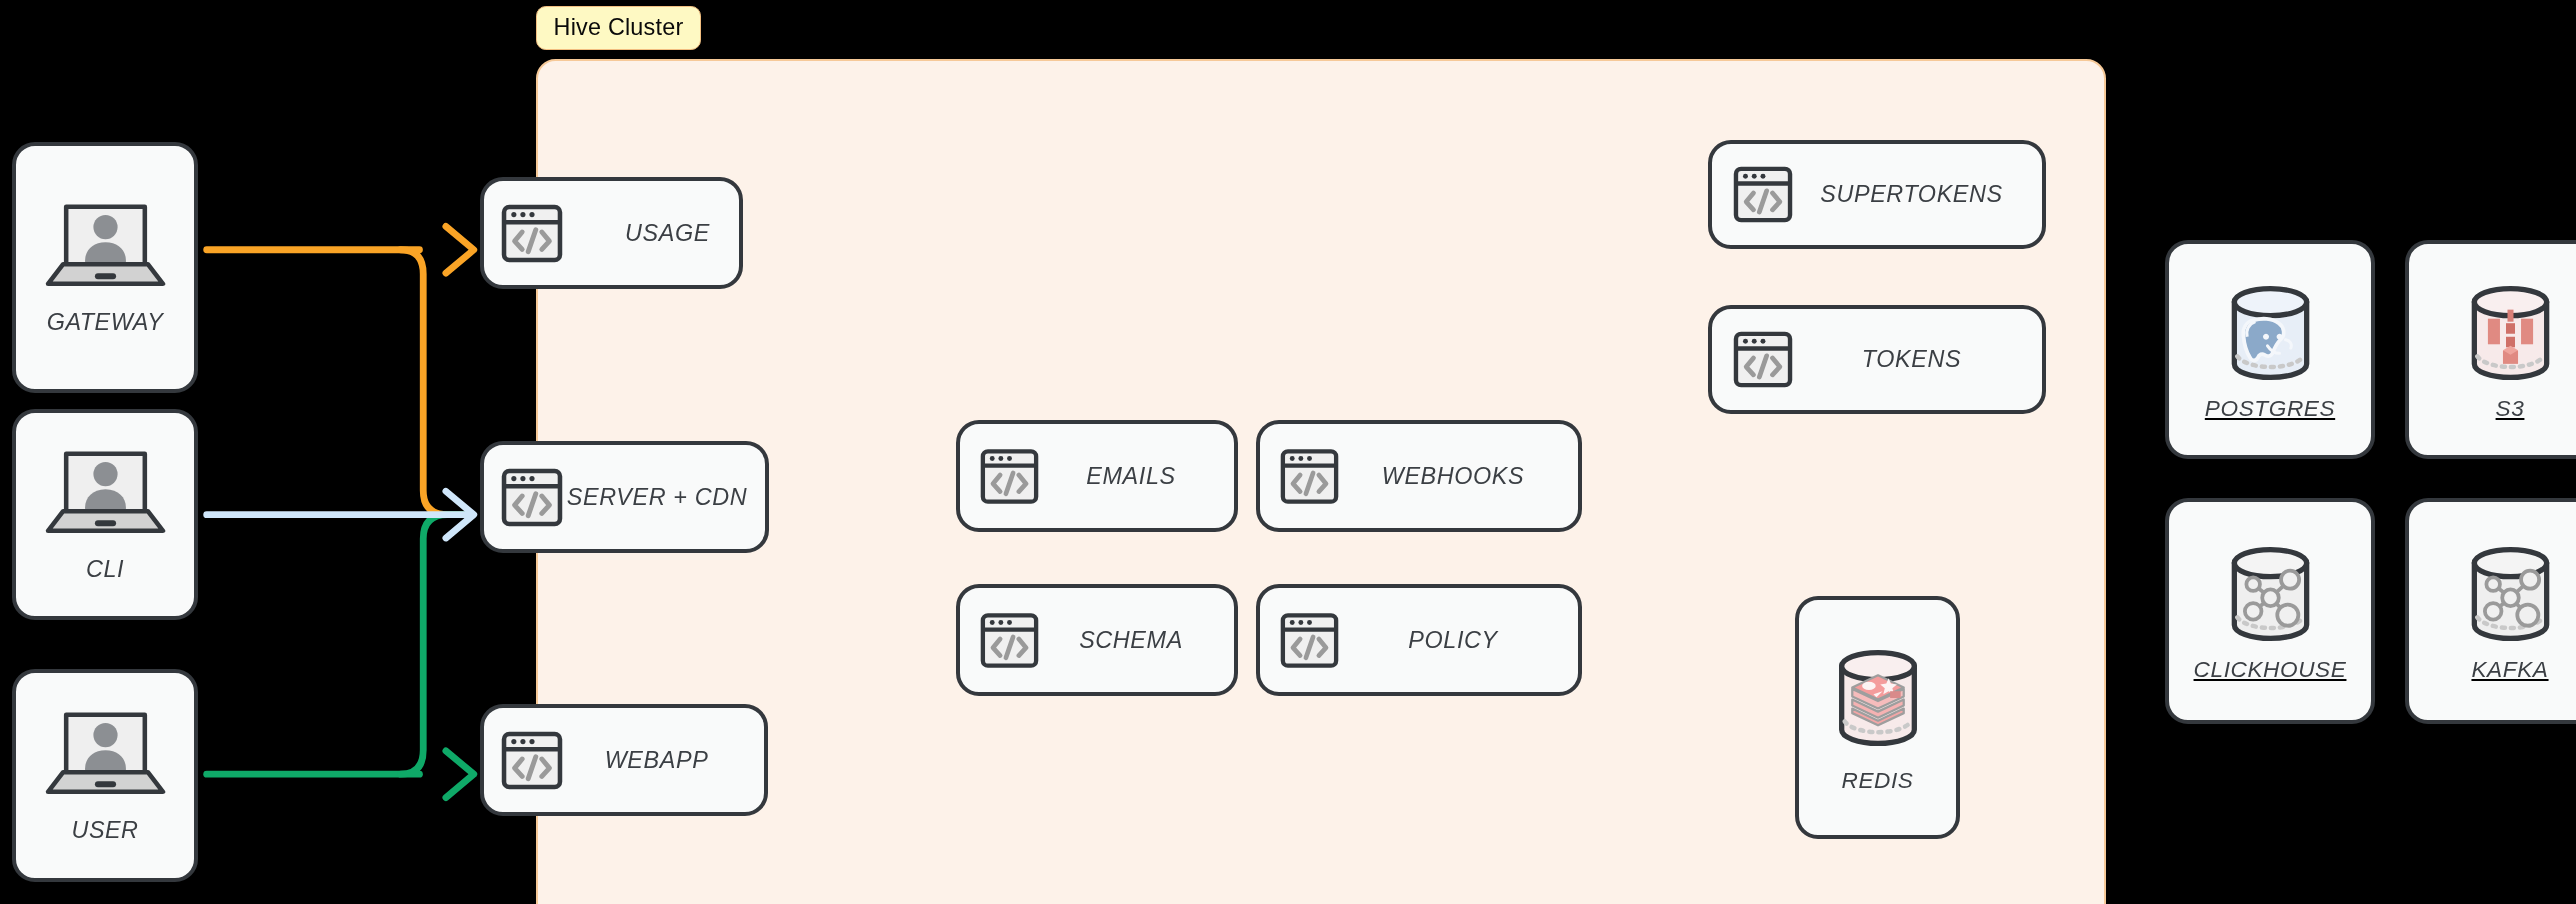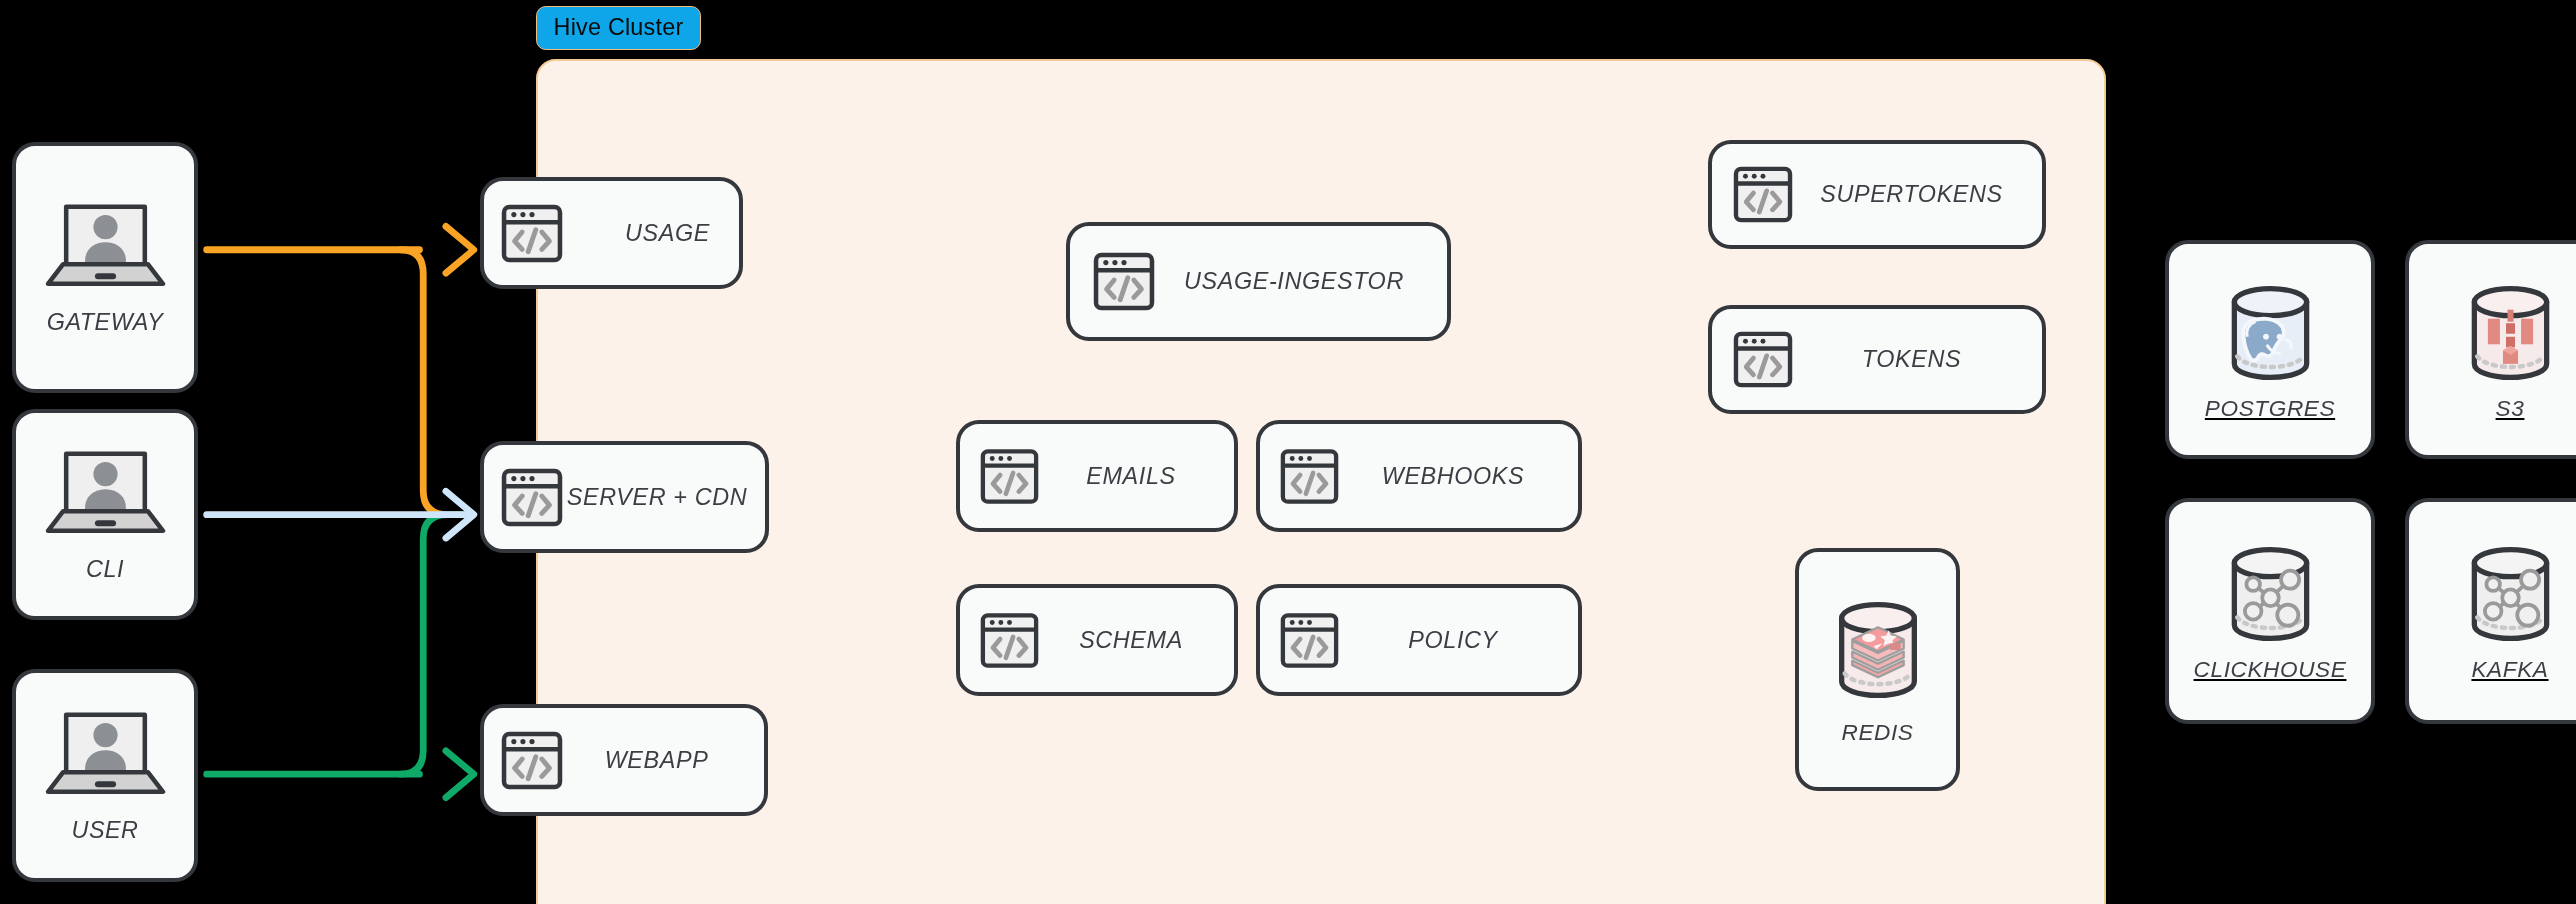--- a/index.html
+++ b/index.html
@@ -15,21 +15,21 @@
   #cluster-panel {
     position: absolute; left: 536px; top: 59px;
     width: 1570px; height: 864px;
     background: #FDF2E9;
     border: 2.3px solid #F6C998;
     border-radius: 19.6px;
   }
   #cluster-tab {
     position: absolute; left: 536px; top: 6px;
     padding: 6.8px 16.6px 8.3px 16.6px;
-    background: #0ea5e9;
+    background: #fef9c3;
     border: 1.5px solid #F2BE80;
     border-radius: 9.8px;
     font-size: 23.4px; color: #0a0a0a; letter-spacing: 0.2px;
     white-space: nowrap;
   }
 
   
   .card {
     position: absolute;
     background: #F9FAFA;
@@ -61,21 +61,21 @@
   .ds-card {
     display: flex; flex-direction: column;
     align-items: center; justify-content: center; gap: 5px; text-decoration: underline;
   }
   .ds-label {
     font-size: 22.6px; font-style: italic; color: #3b3f44;
     letter-spacing: 0.6px; white-space: nowrap;
   }
   .redis-card {
     display: flex; flex-direction: column;
-    align-items: center; justify-content: center; gap: 14px;
+    align-items: center; justify-content: center; gap: 14px; margin-top: 48px;
   }
 
   svg { display: block; }
 
   
   #wires { position: absolute; left: 0; top: 0; width: 2576px; height: 904px; pointer-events: none; }
 </style>
 </head>
 <body>
 
@@ -205,39 +205,20 @@
         <g fill="none" stroke="#9A9A9A" stroke-width="6.5" stroke-linecap="round" stroke-linejoin="round">
           <path d="M28 37 L18 49 L28 60"></path>
             <path d="M54 37 L64 49 L54 60"></path>
             <path d="M46 34 L36 63"></path>
         </g>
       </svg>
     </span>
     <span class="svc-label">WEBAPP</span>
   </div>
 
-  <div class="card svc-card" style="left:1066px; top:222px; width:385px; height:119px; padding:0 13.6px 0 22.6px;">
-    <span class="svc-ico-wrap">
-      <svg width="62" height="59" viewBox="0 0 82 78">
-        <rect x="4" y="4" width="74" height="70" rx="7" fill="#F0F0F0" stroke="#34383D" stroke-width="6"></rect>
-        <path d="M4 24 h74" stroke="#34383D" stroke-width="6"></path>
-        <g fill="#34383D">
-            <circle cx="17" cy="14" r="3.4"></circle>
-            <circle cx="29" cy="14" r="3.4"></circle>
-            <circle cx="41" cy="14" r="3.4"></circle>
-          </g>
-        <g fill="none" stroke="#9A9A9A" stroke-width="6.5" stroke-linecap="round" stroke-linejoin="round">
-          <path d="M28 37 L18 49 L28 60"></path>
-            <path d="M54 37 L64 49 L54 60"></path>
-            <path d="M46 34 L36 63"></path>
-        </g>
-      </svg>
-    </span>
-    <span class="svc-label">USAGE-INGESTOR</span>
-  </div>
 
   <div class="card svc-card" style="left:956px; top:420px; width:282px; height:112px; padding:0 10.6px 0 19.6px;">
     <span class="svc-ico-wrap">
       <svg width="59" height="57" viewBox="0 0 82 78">
         <rect x="4" y="4" width="74" height="70" rx="7" fill="#F0F0F0" stroke="#34383D" stroke-width="6"></rect>
         <path d="M4 24 h74" stroke="#34383D" stroke-width="6"></path>
         <g fill="#34383D">
             <circle cx="17" cy="14" r="3.4"></circle>
             <circle cx="29" cy="14" r="3.4"></circle>
             <circle cx="41" cy="14" r="3.4"></circle>

